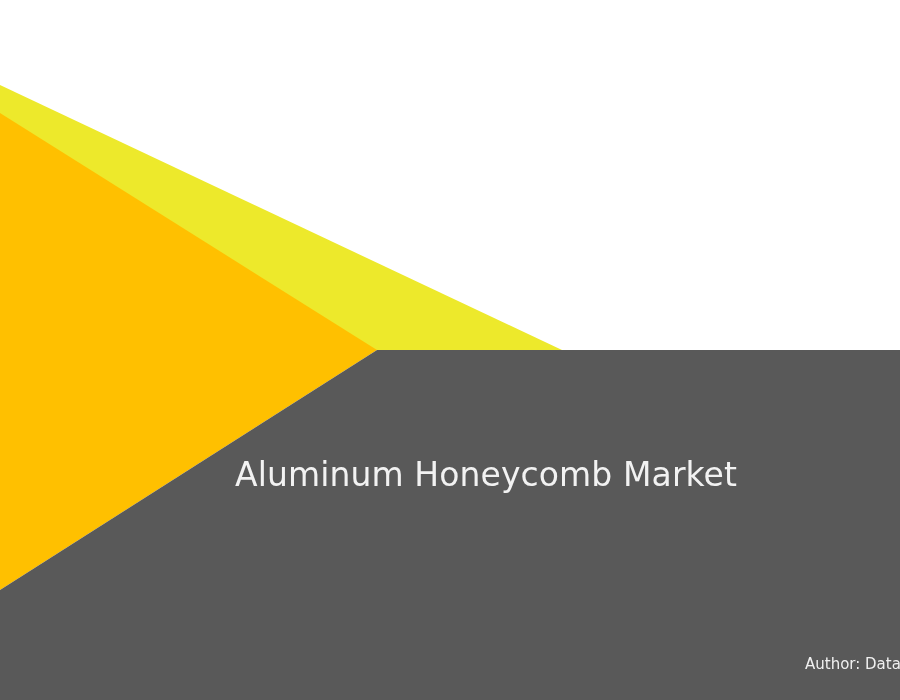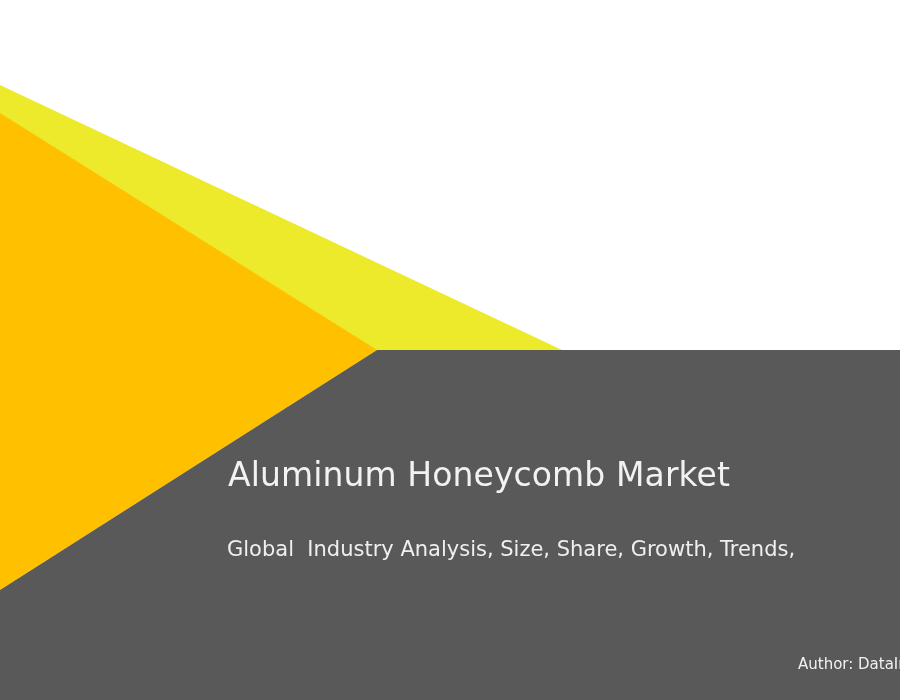--- a/index.html
+++ b/index.html
@@ -22,21 +22,21 @@
     position: absolute;
     left: 0;
     top: 0;
     width: 900px;
     height: 700px;
   }
 
   
   .text-layer {
     position: absolute;
-    left: 8px;
+    left: 15px;
     top: 0;
     width: 820px;
     height: 700px;
   }
 
   .report-title {
     position: absolute;
     left: 220px;
     top: 455px;
     margin: 0;
@@ -80,18 +80,18 @@
 
   <svg id="shapes" viewBox="0 0 900 700" width="900" height="700">
     <polygon fill="#EDE92B" points="0,85 562,350 0,350"></polygon>
     <polygon fill="#FFC000" points="0,113 377,350 0,590"></polygon>
     <polygon fill="#595959" points="377,350 900,350 900,700 0,700 0,590"></polygon>
   </svg>
 
   <div class="text-layer">
     <h1 class="report-title">Aluminum Honeycomb Market</h1>
 
-    <p class="report-subtitle"><span>Global  Industry Analysis, Size, Share, Growth, Trends,</span><br></p>
+    <p class="report-subtitle"><br></p>
 
     <p class="report-author">Author: DataIntelo</p>
   </div>
 
 </div>
 
 </body></html>

